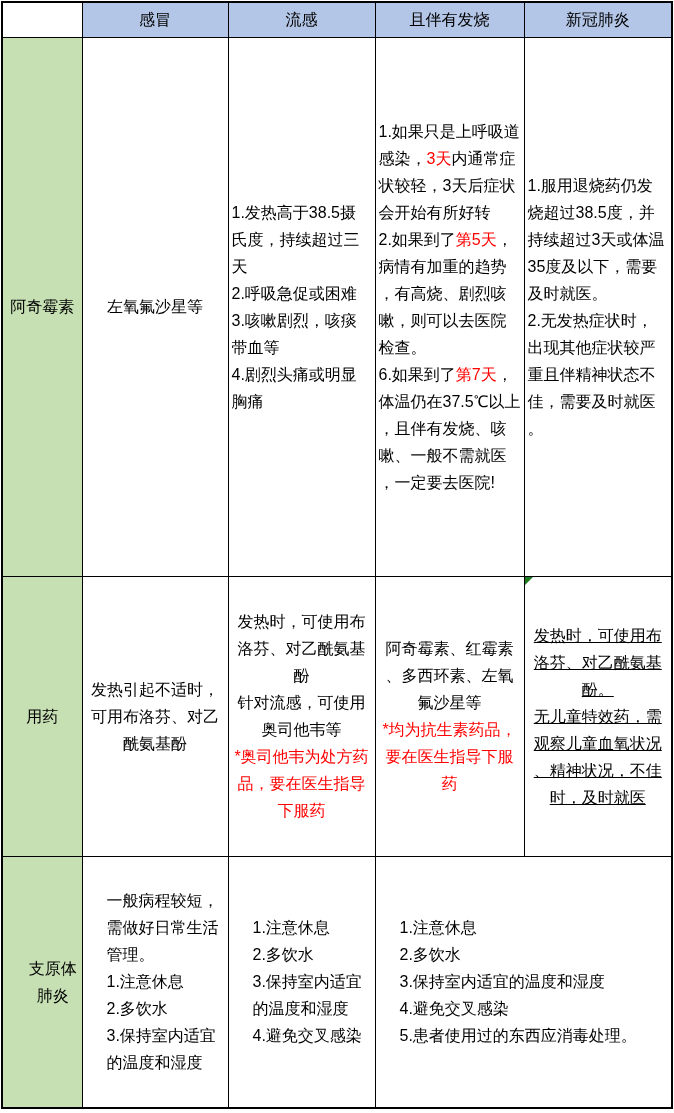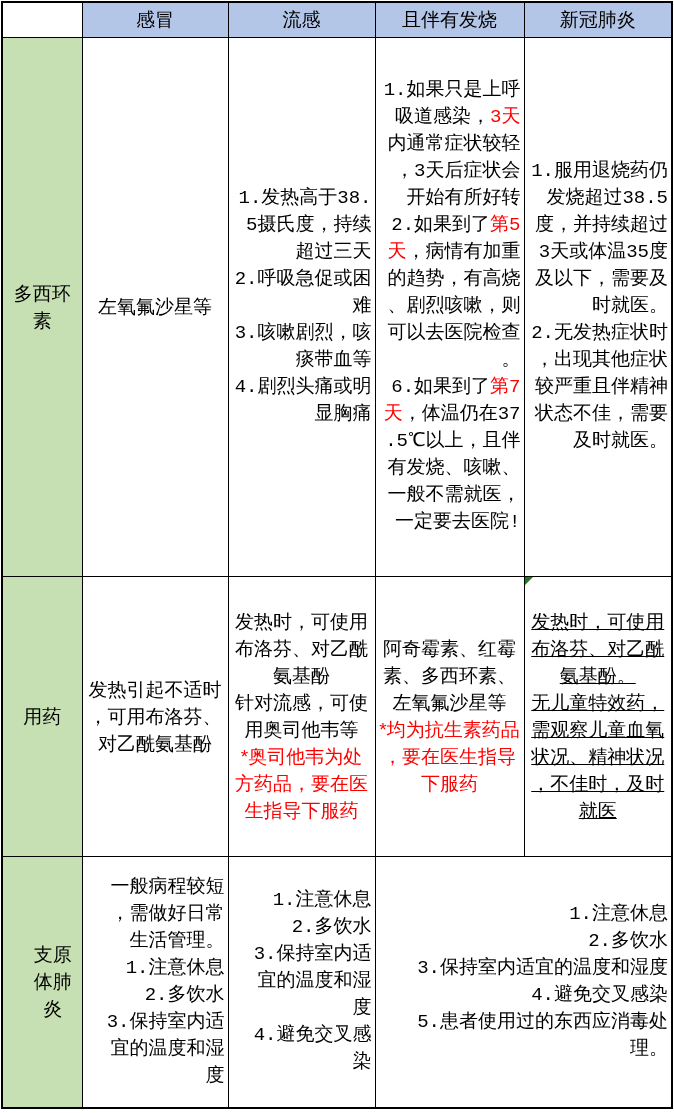--- a/index.html
+++ b/index.html
@@ -15,21 +15,21 @@
     font-family:"Liberation Sans",sans-serif;color:#000000;
     box-sizing:border-box;padding:1px;
   }
   table.cmp{
     border-collapse:collapse;table-layout:fixed;width:671px;
     border:2px solid var(--border);
   }
   .cmp th,.cmp td{
     border:1px solid var(--border);
     vertical-align:middle;
-    font-size:19px;line-height:27px;font-weight:normal;
+    font-size:16px;line-height:27px;font-weight:normal;
     padding:1px 3px;
     white-space:pre-wrap;
     word-break:break-all;
     line-break:anywhere;
     overflow:hidden;
     box-sizing:border-box;
   }
   .cmp thead th{
     background:var(--header-bg);
     text-align:center;
@@ -38,21 +38,21 @@
   }
   .cmp thead th.corner{background:#ffffff;}
   .row-label{
     background:var(--label-bg);
     text-align:center;
   }
   .h-signal td{height:539px;}
   .h-med td{height:280px;}
   .h-care td{height:252px;padding-left:24px;}
   .al-c{text-align:center;}
-  .al-l{text-align:right;font-family:Liberation Mono, monospace;}
+  .al-l{text-align:left;}
   .red{color:var(--red);}
   .rel{position:relative;text-decoration:underline;}
   .corner-flag{
     position:absolute;top:0;left:0;width:0;height:0;
     border-top:8px solid var(--marker-green);
     border-right:8px solid transparent;
   }
 </style>
 </head>
 <body>
@@ -70,21 +70,21 @@
       <tr>
         <th class="corner"></th>
         <th>感冒</th>
         <th>流感</th>
         <th>且伴有发烧</th>
         <th>新冠肺炎</th>
       </tr>
     </thead>
     <tbody>
       <tr class="h-signal">
-        <td class="row-label">多西环素</td>
+        <td class="row-label">阿奇霉素</td>
         <td class="al-c"><span>左氧氟沙星等</span></td>
         <td class="al-l"><span>1.发热高于38.5摄氏度，持续超过三天
 2.呼吸急促或困难
 3.咳嗽剧烈，咳痰带血等
 4.剧烈头痛或明显胸痛</span></td>
         <td class="al-l"><span>1.如果只是上呼吸道感染，</span><span class="red">3天</span><span>内通常症状较轻，3天后症状会开始有所好转
 2.如果到了</span><span class="red">第5天</span><span>，病情有加重的趋势，有高烧、剧烈咳嗽，则可以去医院检查。
 6.如果到了</span><span class="red">第7天</span><span>，体温仍在37.5℃以上，且伴有发烧、咳嗽、一般不需就医，一定要去医院!</span></td>
         <td class="al-l"><span>1.服用退烧药仍发烧超过38.5度，并持续超过3天或体温35度及以下，需要及时就医。
 2.无发热症状时，出现其他症状较严重且伴精神状态不佳，需要及时就医。</span></td>

